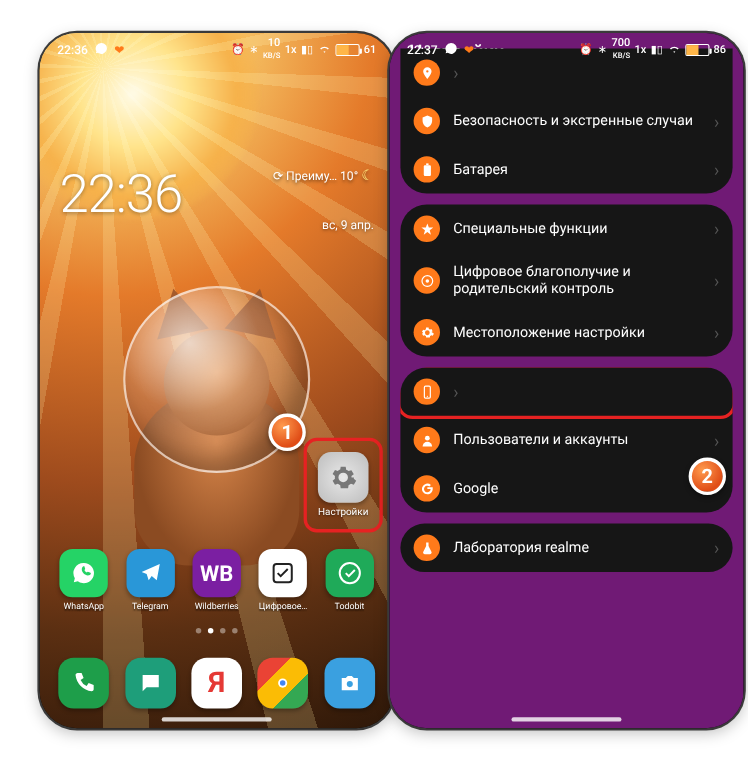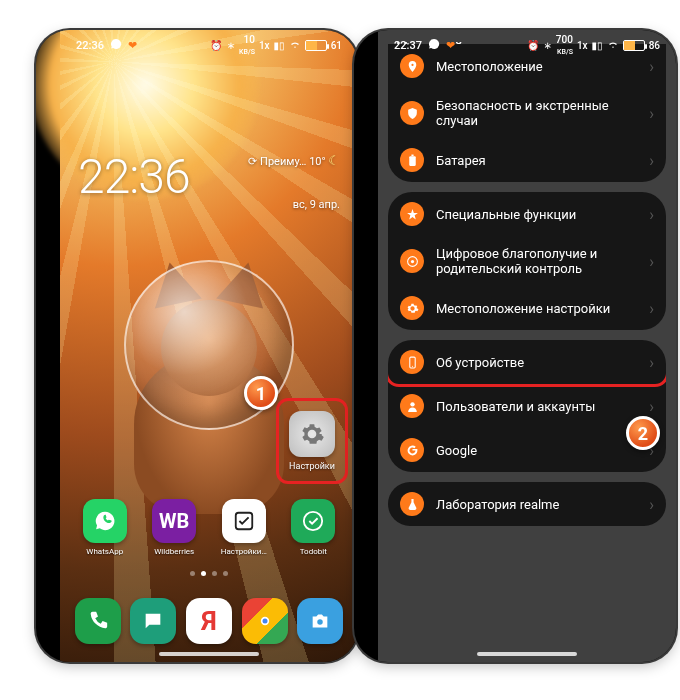--- a/index.html
+++ b/index.html
@@ -10,21 +10,20 @@
     position: relative;
     overflow: hidden;
   }
   .phone {
     position: absolute;
     width: 322px; height: 632px;
     border-radius: 34px;
     overflow: hidden;
     box-shadow: 0 0 0 2px #3a3a3a, 0 4px 14px rgba(0,0,0,.25);
     background: #000;
-    padding-left: 24px;
   }
   .phone.left { left: 36px; top: 30px; }
   .phone.right { left: 354px; top: 30px; }
 
   
   .home {
     width: 100%; height: 100%;
     background:
       radial-gradient(circle at 20% 0%, #fff6c8 0%, #f9cd6c 14%, #e47a2a 35%, #9e4b1d 60%, #5b2f12 80%, #2d1708 100%);
     position: relative;
@@ -130,21 +129,21 @@
   .badge {
     position:absolute; width:34px;height:34px;border-radius:50%;
     background:radial-gradient(circle at 35% 30%, #ff9a4d, #e04d17 70%);
     color:#fff; font-weight:700; font-size:18px;
     display:flex; align-items:center; justify-content:center;
     border:3px solid #fff; box-shadow:0 2px 5px rgba(0,0,0,.4);
     z-index:50;
   }
 
   
-  .settings { width:100%; height:100%; background:#404040; color:#fff; position:relative; }
+  .settings { width:100%; height:100%; background:#701a75; color:#fff; position:relative; }
   .settings .statusbar { color:#fff; }
   .settings h1 { font-size:17px; font-weight:500; padding:8px 18px 12px; }
   .list { padding:0 10px; display:flex; flex-direction:column; gap:10px; }
   .group { background:#161616; border-radius:24px; overflow:hidden; }
   .group.first { border-top-left-radius:0; border-top-right-radius:0; }
   .row {
     display:flex; align-items:center; gap:12px; padding:10px 12px;
     min-height:44px;
   }
   .row.hl { border:3px solid #e62222; border-radius:14px; margin:-3px; position:relative; z-index:2;}
@@ -225,31 +224,39 @@
     <div class="app-row">
       <div class="app">
         <div class="ic ic-wa">
             <svg width="22" height="22" viewBox="0 0 24 24" fill="#fff">
               <path d="M12 2a10 10 0 0 0-8.7 15l-1 4 4-1A10 10 0 1 0 12 2zm0 3c1 0 1 1 1 1l.6 2c0 .4-.5.8-.8 1 .4 1 1.3 2 2.4 2.5.3-.3.7-.8 1-.8l2 .6s1 0 1 1c0 1.2-1.5 2-3 2-3 0-6-3-6-6 0-1.5.8-3 2-3z"></path>
             </svg>
           </div>
         <span class="lbl">WhatsApp</span>
       </div>
       <div class="app">
+        <div class="ic ic-tg">
+            <svg width="22" height="22" viewBox="0 0 24 24" fill="#fff">
+              <path d="M21 3L3 11l5 2 2 6 3-4 5 4z"></path>
+            </svg>
+          </div>
+        <span class="lbl">Telegram</span>
+      </div>
+      <div class="app">
         <div class="ic ic-wb">WB</div>
         <span class="lbl">Wildberries</span>
       </div>
       <div class="app">
         <div class="ic ic-daily">
             <svg width="22" height="22" viewBox="0 0 24 24" fill="#222">
               <rect x="3" y="3" width="18" height="18" rx="3" fill="#fff" stroke="#222" stroke-width="2"></rect>
               <path d="M7 12l3 3 7-7" stroke="#222" stroke-width="2" fill="none"></path>
             </svg>
           </div>
-        <span class="lbl">Настройки…</span>
+        <span class="lbl">Цифровое…</span>
       </div>
       <div class="app">
         <div class="ic ic-todo">
             <svg width="22" height="22" viewBox="0 0 24 24" fill="#fff">
               <circle cx="12" cy="12" r="10" fill="none" stroke="#fff" stroke-width="2"></circle>
               <path d="M8 12l3 3 6-6" stroke="#fff" stroke-width="2" fill="none"></path>
             </svg>
           </div>
         <span class="lbl">Todobit</span>
       </div>
@@ -325,21 +332,20 @@
     <h1>Настройки</h1>
 
     <div class="list" id="settings-list">
         <div class="group first" style="margin-top: -26px;">
           <div class="row">
             <div class="rico">
               <svg width="13" height="13" viewBox="0 0 24 24" fill="#fff">
                 <path d="M12 2a7 7 0 0 0-7 7c0 5 7 13 7 13s7-8 7-13a7 7 0 0 0-7-7zm0 9a2 2 0 1 1 0-4 2 2 0 0 1 0 4z"></path>
               </svg>
             </div>
-            <div class="rlbl">Местоположение</div>
             <div class="chev">›</div>
           </div>
           <div class="row">
             <div class="rico">
               <svg width="13" height="13" viewBox="0 0 24 24" fill="#fff">
                 <path d="M12 2l8 3v6c0 5-3.5 9-8 11-4.5-2-8-6-8-11V5z"></path>
               </svg>
             </div>
             <div class="rlbl">Безопасность и экстренные случаи</div>
             <div class="chev">›</div>
@@ -386,21 +392,20 @@
           </div>
         </div>
         <div class="group">
           <div class="row hl">
             <div class="rico">
               <svg width="13" height="13" viewBox="0 0 24 24" fill="#fff">
                 <rect x="7" y="2" width="10" height="20" rx="2" fill="none" stroke="#fff" stroke-width="2"></rect>
                 <circle cx="12" cy="19" r="1"></circle>
               </svg>
             </div>
-            <div class="rlbl">Об устройстве</div>
             <div class="chev">›</div>
           </div>
           <div class="row">
             <div class="rico">
               <svg width="13" height="13" viewBox="0 0 24 24" fill="#fff">
                 <circle cx="12" cy="8" r="4"></circle>
                 <path d="M4 22a8 8 0 0 1 16 0z"></path>
               </svg>
             </div>
             <div class="rlbl">Пользователи и аккаунты</div>

